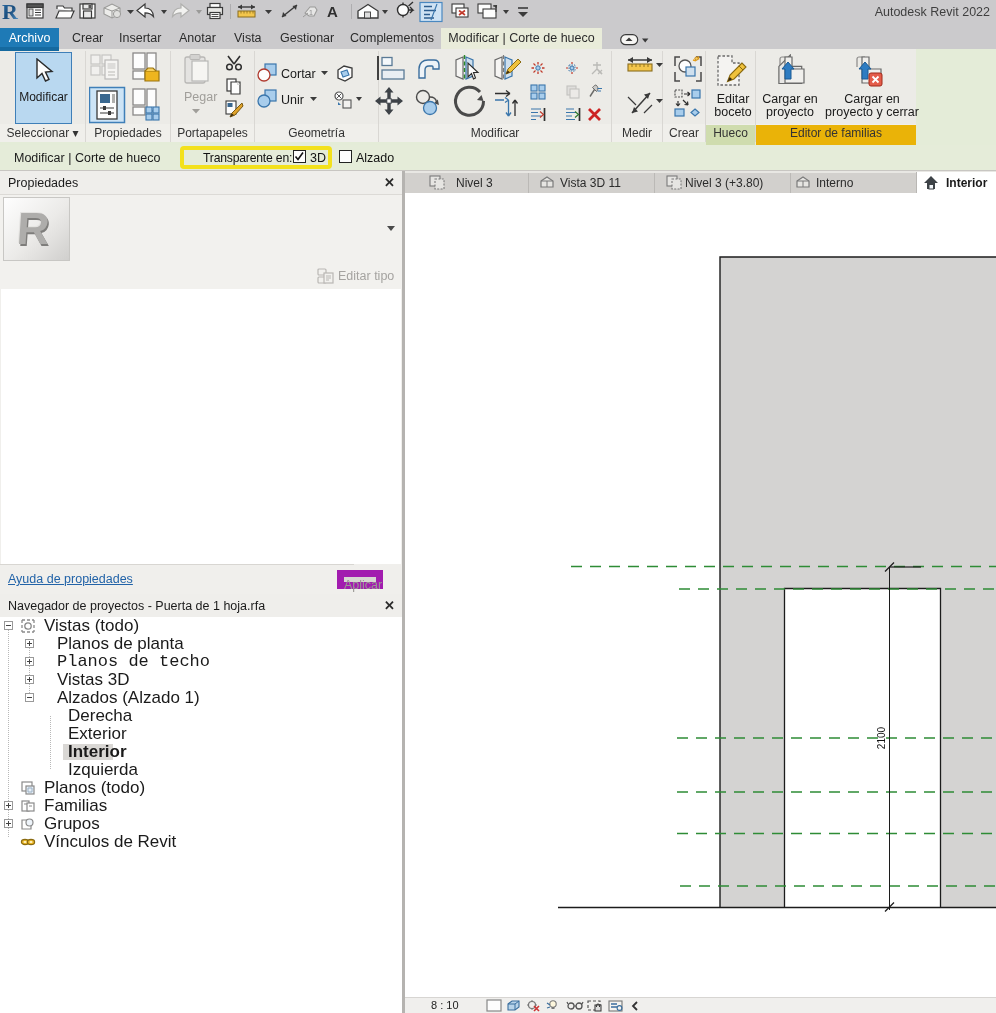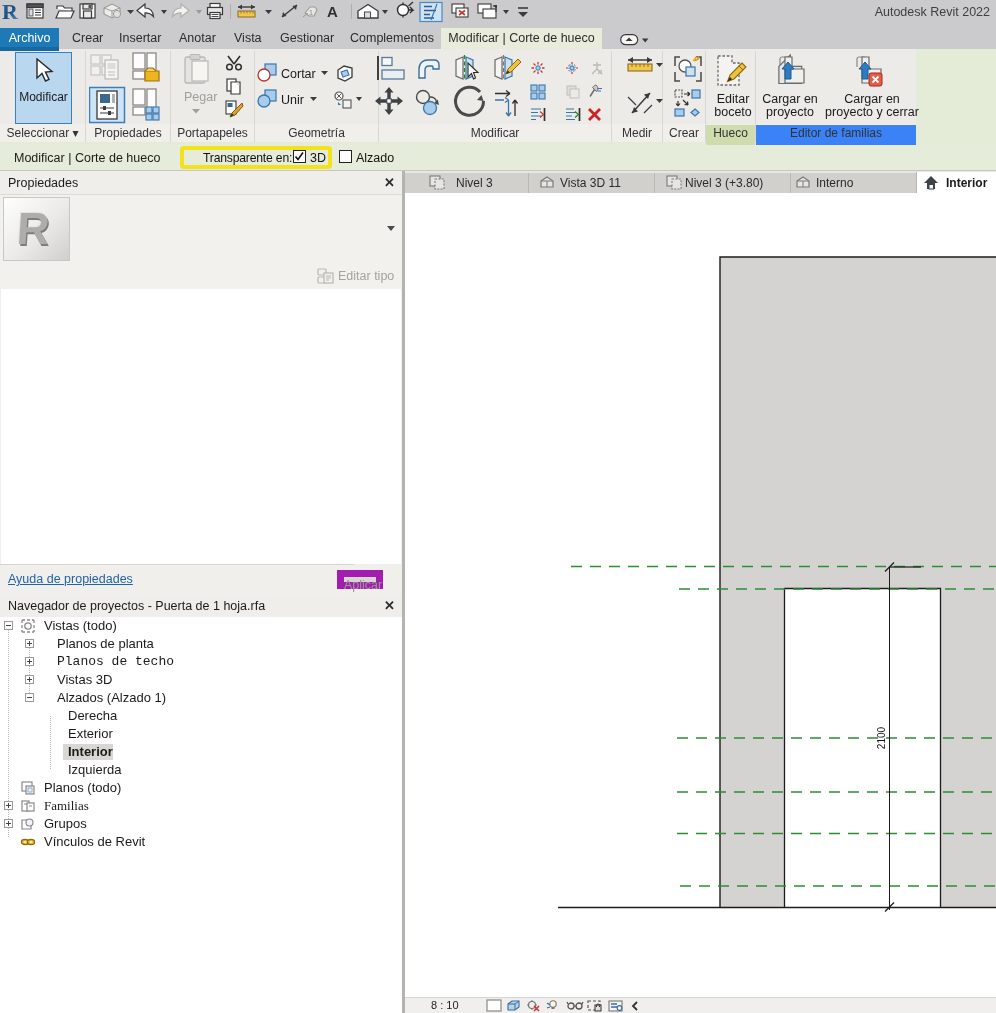--- a/index.html
+++ b/index.html
@@ -37,21 +37,21 @@
 #preview .rlogo { position:absolute; left:13px; top:5px; font-size:45px; font-weight:bold; color:#aeadab; text-shadow:1.5px 1.5px 0 #7e7d7b, -1px -1px 0 #e4e3e1; transform:skewX(-4deg); }
 #comborow { position:absolute; left:0; top:94px; width:402px; height:24px; background:#f2f1ee; }
 #combo { position:absolute; left:1px; top:1px; width:310px; height:21px; background:linear-gradient(#fdfdfd,#f2f1ef); border:1px solid #8f8d8a; font-size:12.5px; color:#111; line-height:19px; padding-left:5px; }
 #propwhite { position:absolute; left:1px; top:118px; width:400px; height:275px; background:#fff; }
 #propfoot { position:absolute; left:0; top:393px; width:354px; height:30px; background:#f0efec; border-top:1px solid #d8d6d2;padding-left:48px; }
 #ayuda { position:absolute; left:8px; top:7px; font-size:12.5px; color:#2263a8; text-decoration:underline; }
 #aplicar { position:absolute; left:337px; top:5px; width:46px; height:19px; background:#d8d6d3; border:7px solid #a21caf; font-size:12.5px; color:#9a9894; text-align:center; line-height:17px; }
 
 #navpanel { position:absolute; left:0; top:423px; width:402px; height:419px; background:#fff; }
 #navhead { position:absolute; left:0; top:0; width:402px; height:23px; background:#efeeeb; font-size:12.5px; color:#1a1a1a; }
-.trow { position:absolute; left:0; width:402px; height:18px; font-size:13px; color:#1a1a1a; line-height:18px; white-space:nowrap; }
+.trow { position:absolute; left:0; width:402px; height:18px; font-size:17px; color:#1a1a1a; line-height:18px; white-space:nowrap; }
 .expbox { position:absolute; width:9px; height:9px; border:1px solid #999; background:#fff; top:4px; }
 .expbox:before, .expbox.minus:before { content:""; position:absolute; left:1px; top:3px; width:5px; height:1px; background:#444; }
 .expbox.plus:after { content:""; position:absolute; left:3px; top:1px; width:1px; height:5px; background:#444; }
 .ticon { position:absolute; top:1px; }
 .dot-v { position:absolute; width:1px; background-image:linear-gradient(#b8b8b8 50%, transparent 50%); background-size:1px 2px; }
 
 #viewtabs { left:405px; top:171px; width:591px; height:22px; background:#d2d0cd; }
 .vtab { position:absolute; top:2px; height:20px; font-size:12px; color:#2b2b2b; line-height:20px; }
 .vtabsep { position:absolute; top:2px; width:1px; height:20px; background:#bbb9b6; }
 .vicon { position:absolute; top:4px; }
@@ -170,21 +170,21 @@
   <div class="psep" style="left:705px;"></div>
   <div class="psep" style="left:755px;"></div>
   <div class="plabel" style="left:0px;width:85px;">Seleccionar ▾</div>
   <div class="plabel" style="left:86px;width:84px;">Propiedades</div>
   <div class="plabel" style="left:171px;width:83px;">Portapapeles</div>
   <div class="plabel" style="left:255px;width:123px;">Geometría</div>
   <div class="plabel" style="left:379px;width:232px;">Modificar</div>
   <div class="plabel" style="left:612px;width:50px;">Medir</div>
   <div class="plabel" style="left:663px;width:42px;">Crear</div>
   <div class="plabel" style="left:706px;width:49px;background:#cfdcae;">Hueco</div>
-  <div class="plabel" style="left:756px;width:160px;background:#3b82f6;">Editor de familias</div>
+  <div class="plabel" style="left:756px;width:160px;background:#eab308;">Editor de familias</div>
   <div style="position:absolute;left:15px;top:3px;width:57px;height:72px;background:#b9d8f0;border:1.5px solid #3f7fb8;">
     <svg style="position:absolute;left:17px;top:5px;" width="22" height="26" viewBox="0 0 22 26">
         <path d="M4 1 L4 20 L9 15.5 L12.5 23 L16 21.5 L12.5 14 L19 13.5 Z" fill="#fdfdfd" stroke="#2a2a2a" stroke-width="1.4"></path>
       </svg>
     <div style="position:absolute;left:0;top:37px;width:100%;text-align:center;font-size:12px;color:#1a1a1a;">Modificar</div>
   </div>
   <svg style="position:absolute;left:89px;top:2px;" width="76px" height="74" viewBox="0 0 76 74">
     <g opacity="0.9">
         <g stroke="#c2c1bf" stroke-width="1.2" fill="#f2f1ef">
       <rect x="2" y="4" width="9" height="9"></rect>
@@ -499,21 +499,21 @@
           </svg>
         <span style="position:absolute;left:44px;">Planos (todo)</span>
         </div>
       <div class="trow" style="top:203px;">
           <span class="expbox plus" style="left:4px;"></span>
         <svg class="ticon" style="left:20px;" width="16" height="16" viewBox="0 0 16 16">
             <rect x="2" y="3" width="7" height="10" fill="#fff" stroke="#8a8a8a" stroke-width="1.2"></rect>
             <rect x="7" y="5" width="7" height="8" fill="#fff" stroke="#8a8a8a" stroke-width="1.2"></rect>
             <path d="M4 6 h3 M9 8 h3" stroke="#8a8a8a" stroke-width="1"></path>
           </svg>
-        <span style="position:absolute;left:44px;font-family:Liberation Serif, serif;">Familias</span>
+        <span style="position:absolute;left:44px;">Familias</span>
         </div>
       <div class="trow" style="top:221px;">
           <span class="expbox plus" style="left:4px;"></span>
         <svg class="ticon" style="left:20px;" width="16" height="16" viewBox="0 0 16 16">
             <path d="M2 4 h9 v9 h-9 z" fill="#fff" stroke="#8a8a8a" stroke-width="1.2"></path>
             <circle cx="9.5" cy="6.5" r="3.5" fill="#eef4fa" stroke="#8a8a8a" stroke-width="1.2"></circle>
           </svg>
         <span style="position:absolute;left:44px;">Grupos</span>
         </div>
       <div class="trow" style="top:239px;">

